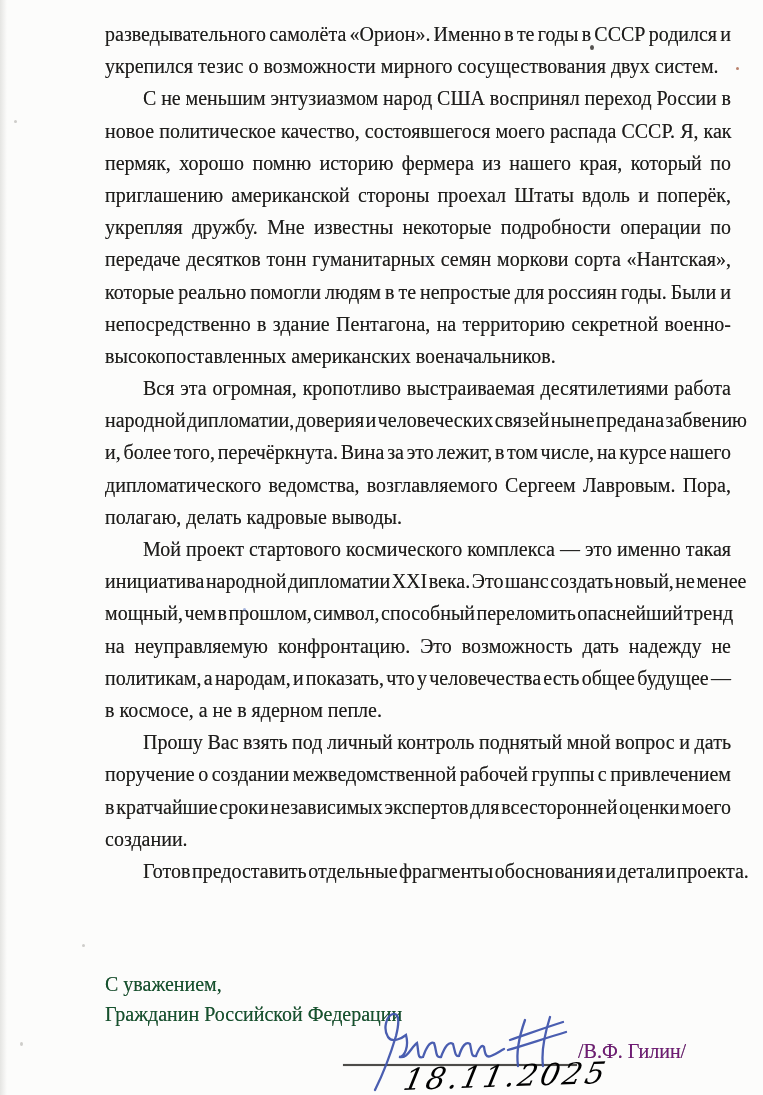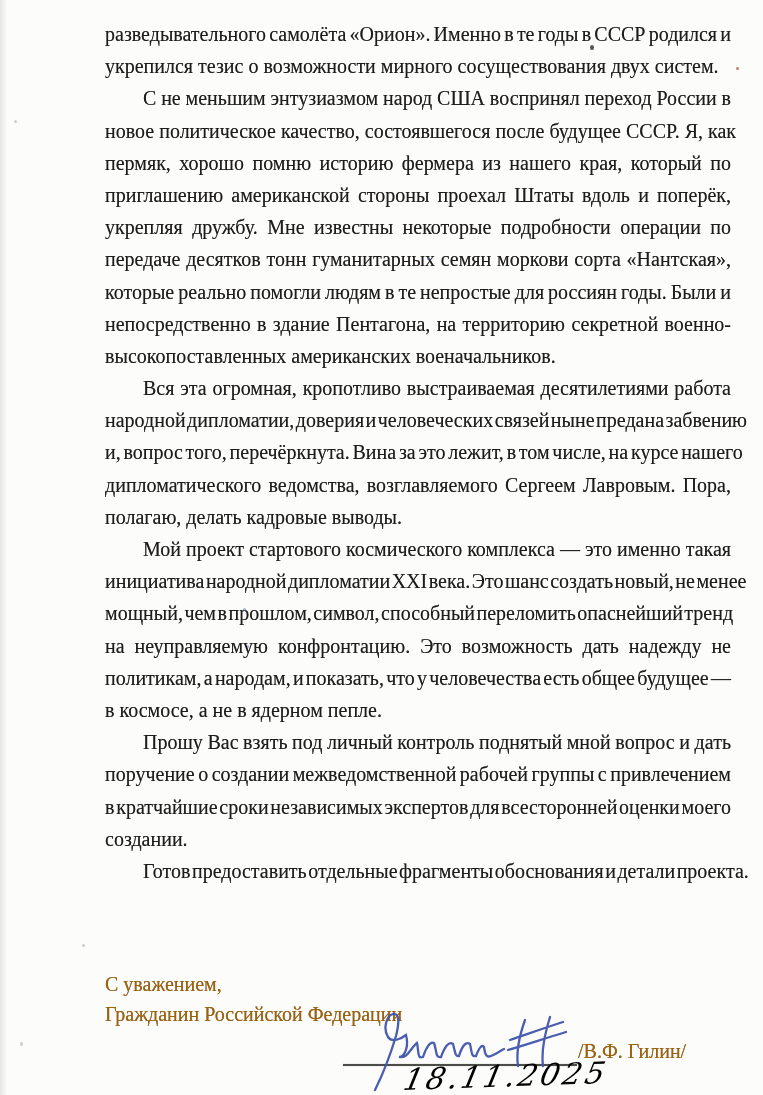--- a/index.html
+++ b/index.html
@@ -21,31 +21,31 @@
     text-shadow:0 0 0.6px rgba(30,29,27,0.55);
   }
   .para{margin:0;}
   .line{
     height:32.2px;line-height:32.2px;
     white-space:nowrap;overflow:visible;
   }
   .line.indent{padding-left:38px;}
   .closing{
     position:absolute;left:105px;top:969px;
-    color:#a16207;font-size:20px;line-height:30px;
+    color:#14532d;font-size:20px;line-height:30px;
     text-shadow:0 0 0.6px rgba(30,29,27,0.55);
     white-space:nowrap;
   }
   .sig-rule{
     position:absolute;left:343px;top:1064px;width:234px;height:2px;
     background:#4d4c49;box-shadow:0 0 1px rgba(77,76,73,0.7);
   }
   .sig-name{
     position:absolute;left:578px;top:1040px;
-    color:#a16207;font-size:20px;line-height:23px;
+    color:#701a75;font-size:20px;line-height:23px;
     text-shadow:0 0 0.6px rgba(30,29,27,0.55);
     white-space:nowrap;
   }
   .sig-svg{position:absolute;left:370px;top:1004px;width:215px;height:92px;overflow:visible;}
   .sig-date{
     position:absolute;left:408px;top:1062px;
     font-family:"DejaVu Serif",serif;font-style:italic;
     font-size:30px;line-height:36px;letter-spacing:3px;
     transform:skewX(-14deg) rotate(-2deg);transform-origin:left top;
     white-space:nowrap;
@@ -63,33 +63,33 @@
 
   <div class="edge-left"></div>
 
   <div class="letter-body">
       <div class="para">
         <div class="line"><span style="word-spacing: -1.77969px;">разведывательного самолёта «Орион». Именно в те годы в СССР родился и</span></div>
         <div class="line"><span>укрепился тезис о возможности мирного сосуществования двух систем.</span></div>
       </div>
       <div class="para">
         <div class="line indent"><span style="word-spacing: -0.189236px;">С не меньшим энтузиазмом народ США воспринял переход России в</span></div>
-        <div class="line"><span style="word-spacing: 0.0566406px;">новое политическое качество, состоявшегося после будущее СССР. Я, как</span></div>
+        <div class="line"><span style="word-spacing: 0.0566406px;">новое политическое качество, состоявшегося моего распада СССР. Я, как</span></div>
         <div class="line"><span style="word-spacing: 3.50174px;">пермяк, хорошо помню историю фермера из нашего края, который по</span></div>
         <div class="line"><span style="word-spacing: 3.20982px;">приглашению американской стороны проехал Штаты вдоль и поперёк,</span></div>
         <div class="line"><span style="word-spacing: 4.45759px;">укрепляя дружбу. Мне известны некоторые подробности операции по</span></div>
         <div class="line"><span style="word-spacing: 0.794643px;">передаче десятков тонн гуманитарных семян моркови сорта «Нантская»,</span></div>
         <div class="line"><span style="word-spacing: -1.00284px;">которые реально помогли людям в те непростые для россиян годы. Были и</span></div>
         <div class="line"><span style="word-spacing: 1.3683px;">непосредственно в здание Пентагона, на территорию секретной военно-</span></div>
         <div class="line"><span>высокопоставленных американских военачальников.</span></div>
       </div>
       <div class="para">
         <div class="line indent"><span style="word-spacing: 0.841146px;">Вся эта огромная, кропотливо выстраиваемая десятилетиями работа</span></div>
         <div class="line"><span style="word-spacing: -3.5px;">народной дипломатии, доверия и человеческих связей ныне предана забвению</span></div>
-        <div class="line"><span style="word-spacing: -2.23558px;">и, вопрос того, перечёркнута. Вина за это лежит, в том числе, на курсе нашего</span></div>
+        <div class="line"><span style="word-spacing: -2.23558px;">и, более того, перечёркнута. Вина за это лежит, в том числе, на курсе нашего</span></div>
         <div class="line"><span style="word-spacing: 2.2625px;">дипломатического ведомства, возглавляемого Сергеем Лавровым. Пора,</span></div>
         <div class="line"><span>полагаю, делать кадровые выводы.</span></div>
       </div>
       <div class="para">
         <div class="line indent"><span style="word-spacing: 0.0078125px;">Мой проект стартового космического комплекса — это именно такая</span></div>
         <div class="line"><span style="word-spacing: -3.5px;">инициатива народной дипломатии XXI века. Это шанс создать новый, не менее</span></div>
         <div class="line"><span style="word-spacing: -3.5px;">мощный, чем в прошлом, символ, способный переломить опаснейший тренд</span></div>
         <div class="line"><span style="word-spacing: 4.9308px;">на неуправляемую конфронтацию. Это возможность дать надежду не</span></div>
         <div class="line"><span style="word-spacing: -2.73864px;">политикам, а народам, и показать, что у человечества есть общее будущее —</span></div>
         <div class="line"><span>в космосе, а не в ядерном пепле.</span></div>

